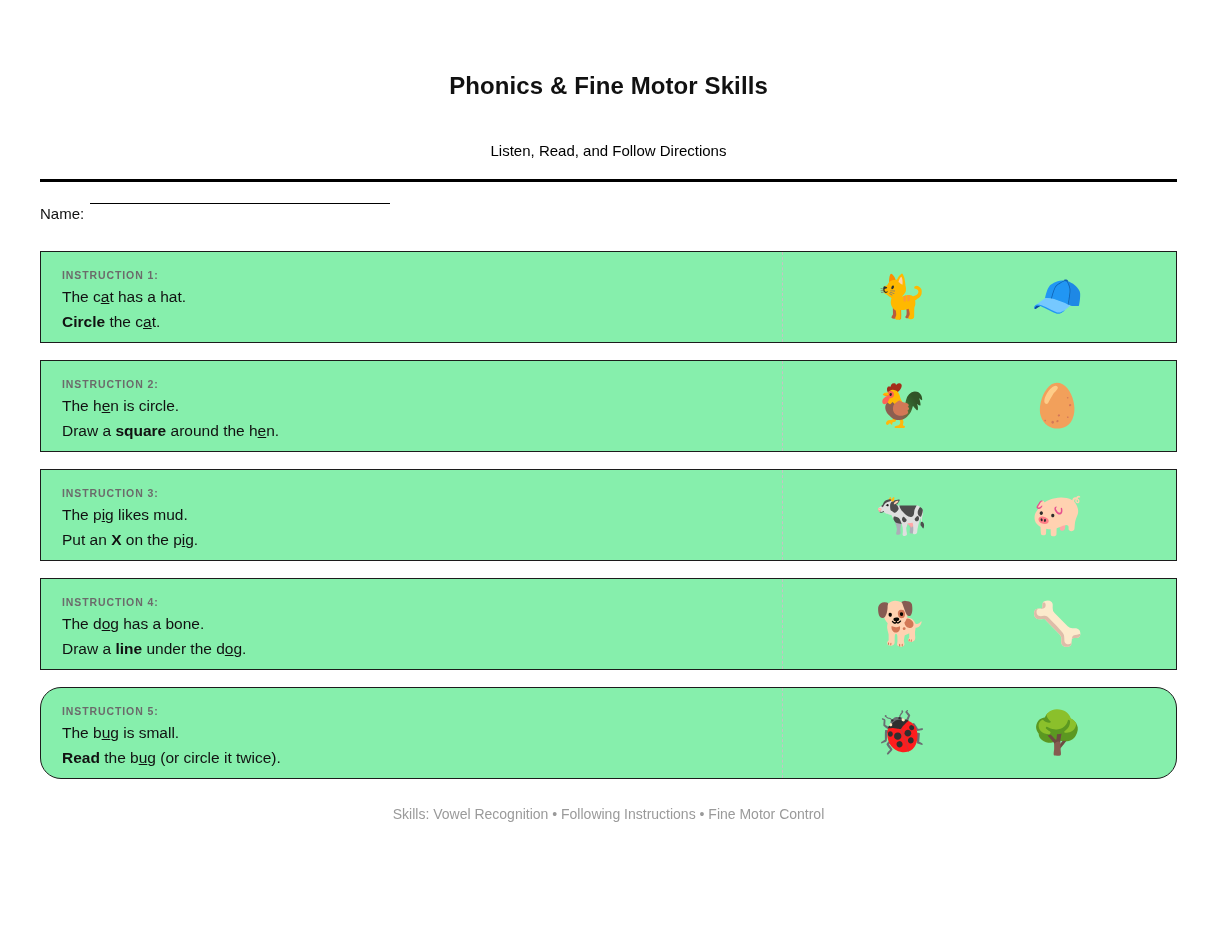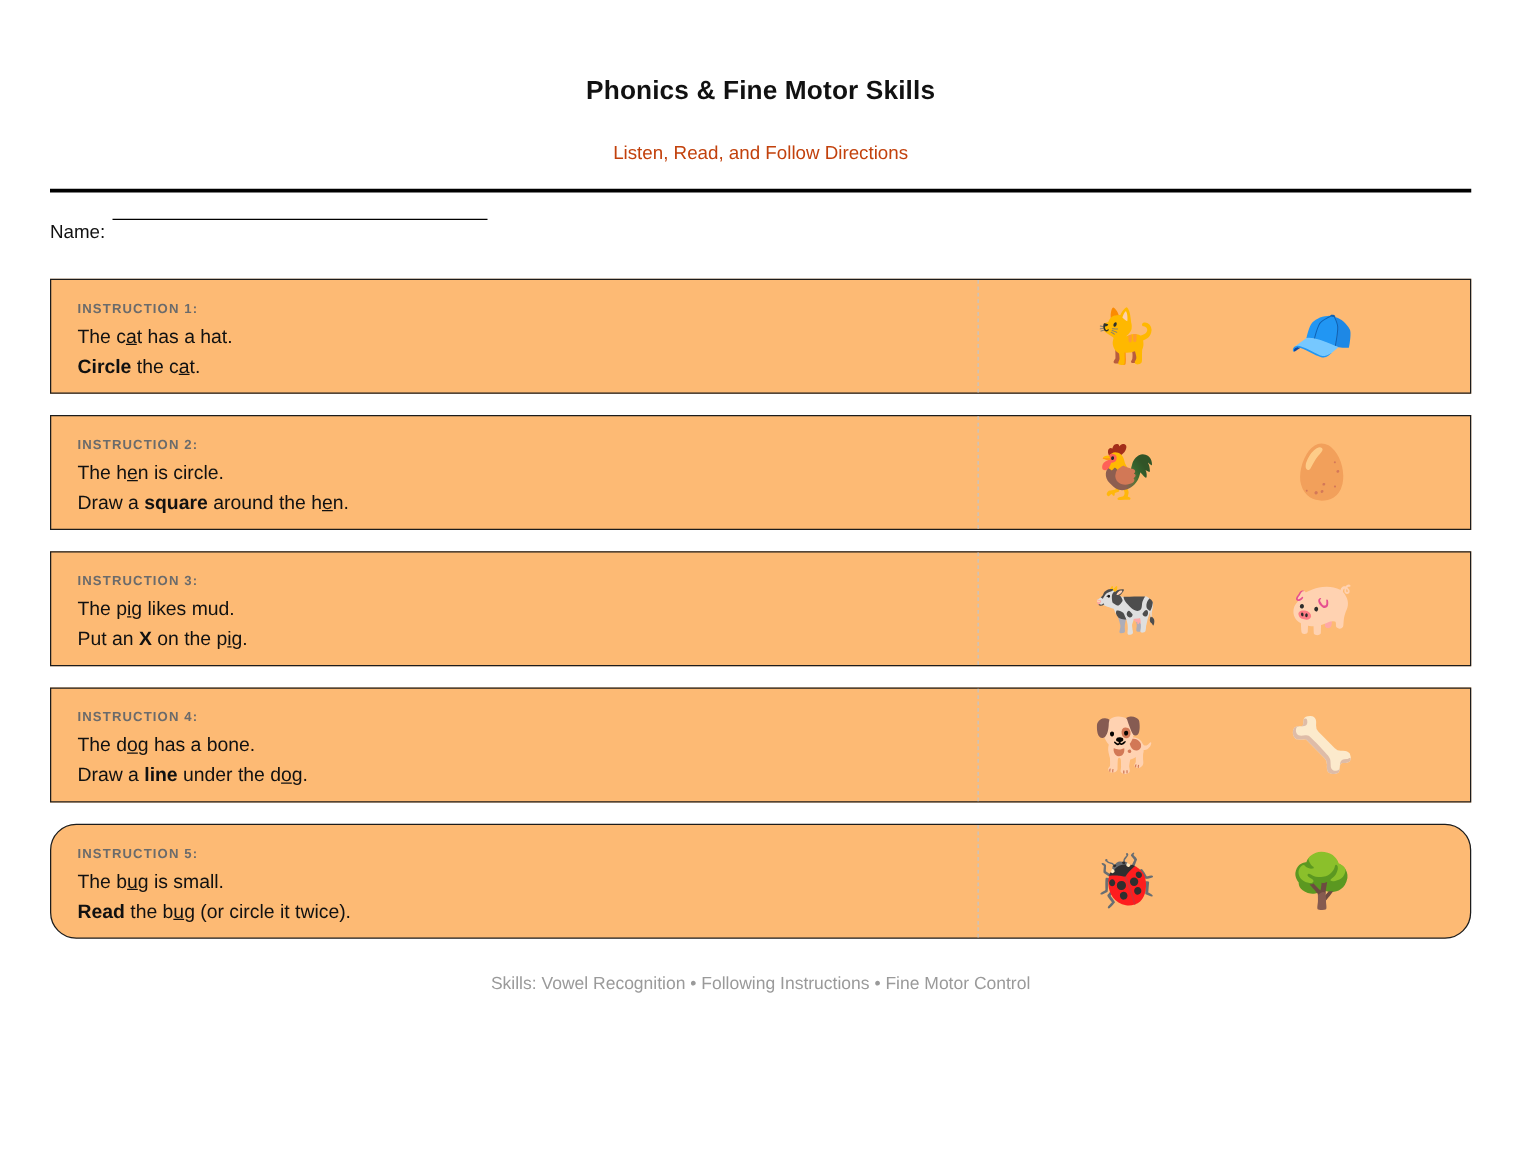--- a/index.html
+++ b/index.html
@@ -20,31 +20,31 @@
     height: 925px;
     box-sizing: border-box;
     padding: 0 40px;
   }
   
   .header {
     padding-top: 56px;
     text-align: center;
   }
   .worksheet-title {
-    font-size: 21px;
+    font-size: 24px;
     font-weight: bold;
     color: #111111;
     letter-spacing: 0.1px;
     line-height: 1.2;
-    margin: 4px;
+    margin: 16px;
   }
   .worksheet-subtitle {
     font-size: 15px;
     font-weight: normal;
-    color: #c2410c;
+    color: #000000;
     margin: 0;
     padding-top: 25px;
     line-height: 1.2;
   }
   .header-rule {
     margin-top: 19px;
     height: 3px;
     background: #000000;
     width: 100%;
   }
@@ -67,21 +67,21 @@
     position: relative;
     top: -2px;
   }
   
   .cards {
     padding-top: 28px;
   }
   .card {
     display: flex;
     border: 1.8px solid #1c1c1c;
-    background: #fdba74;
+    background: #86efac;
     height: 92px;
     box-sizing: border-box;
     margin-bottom: 17px;
   }
   .card:last-child {
     margin-bottom: 0;
     border-radius: 21px;
   }
   .card-text {
     flex: 0 0 742px;

